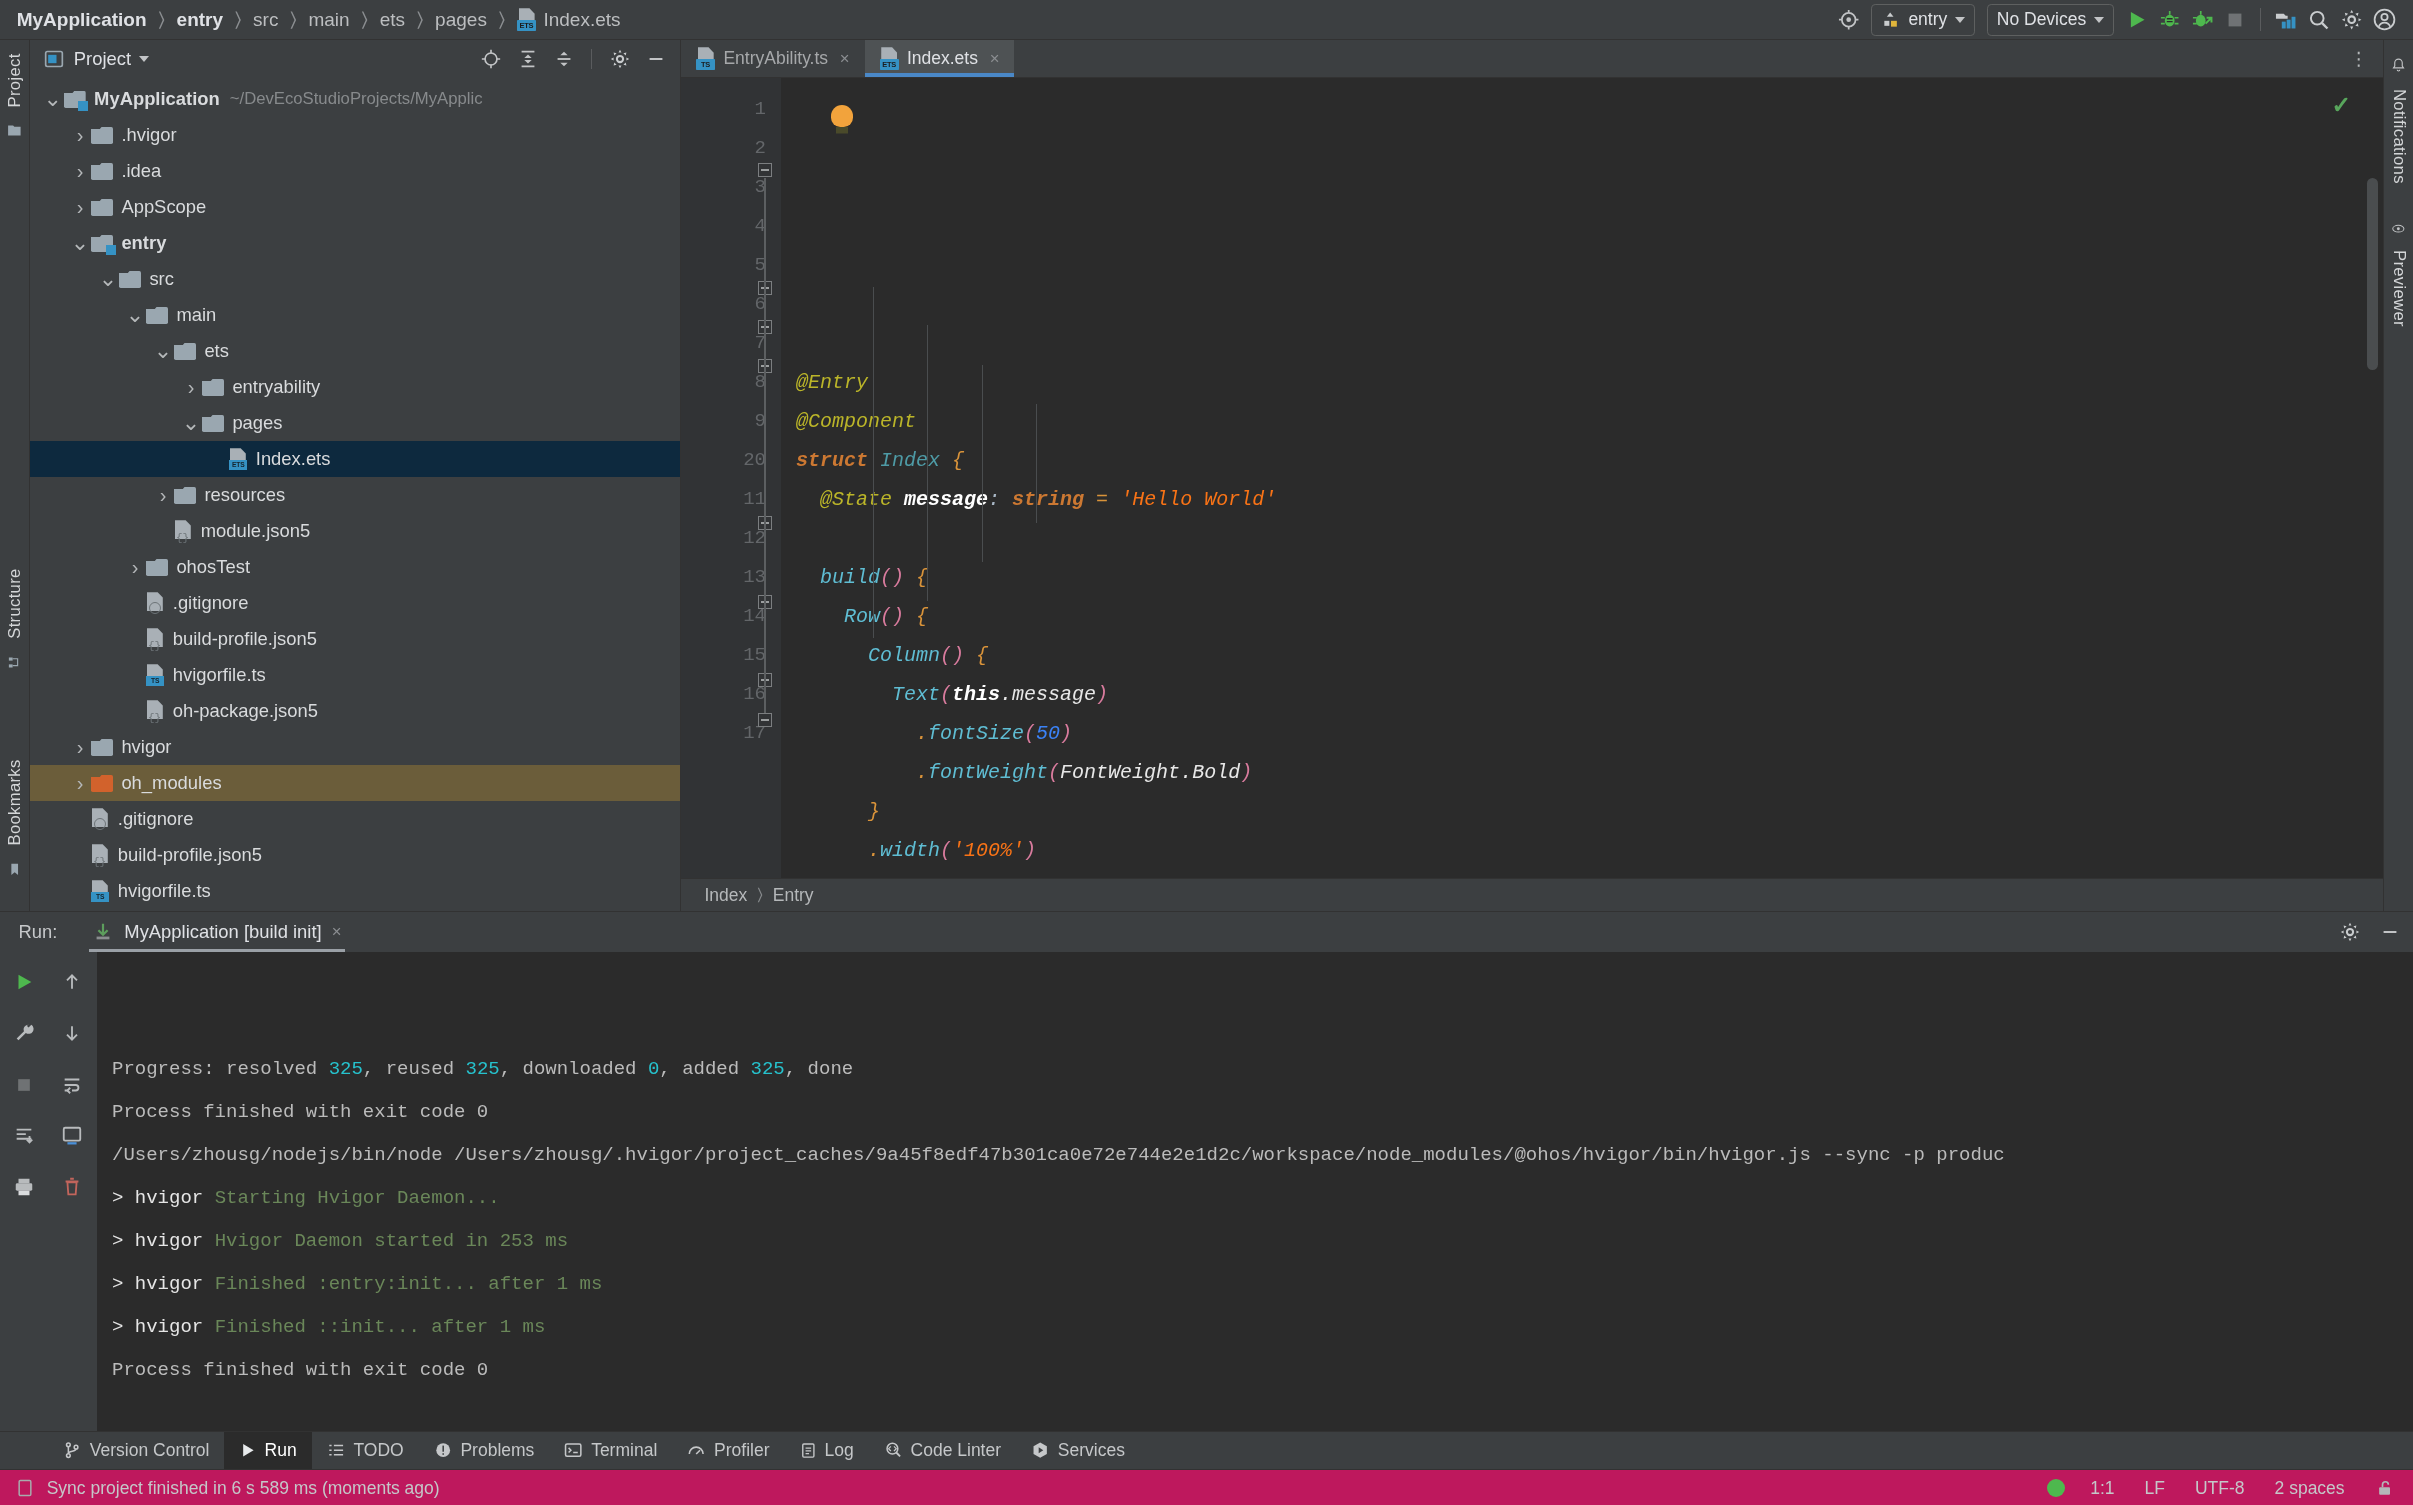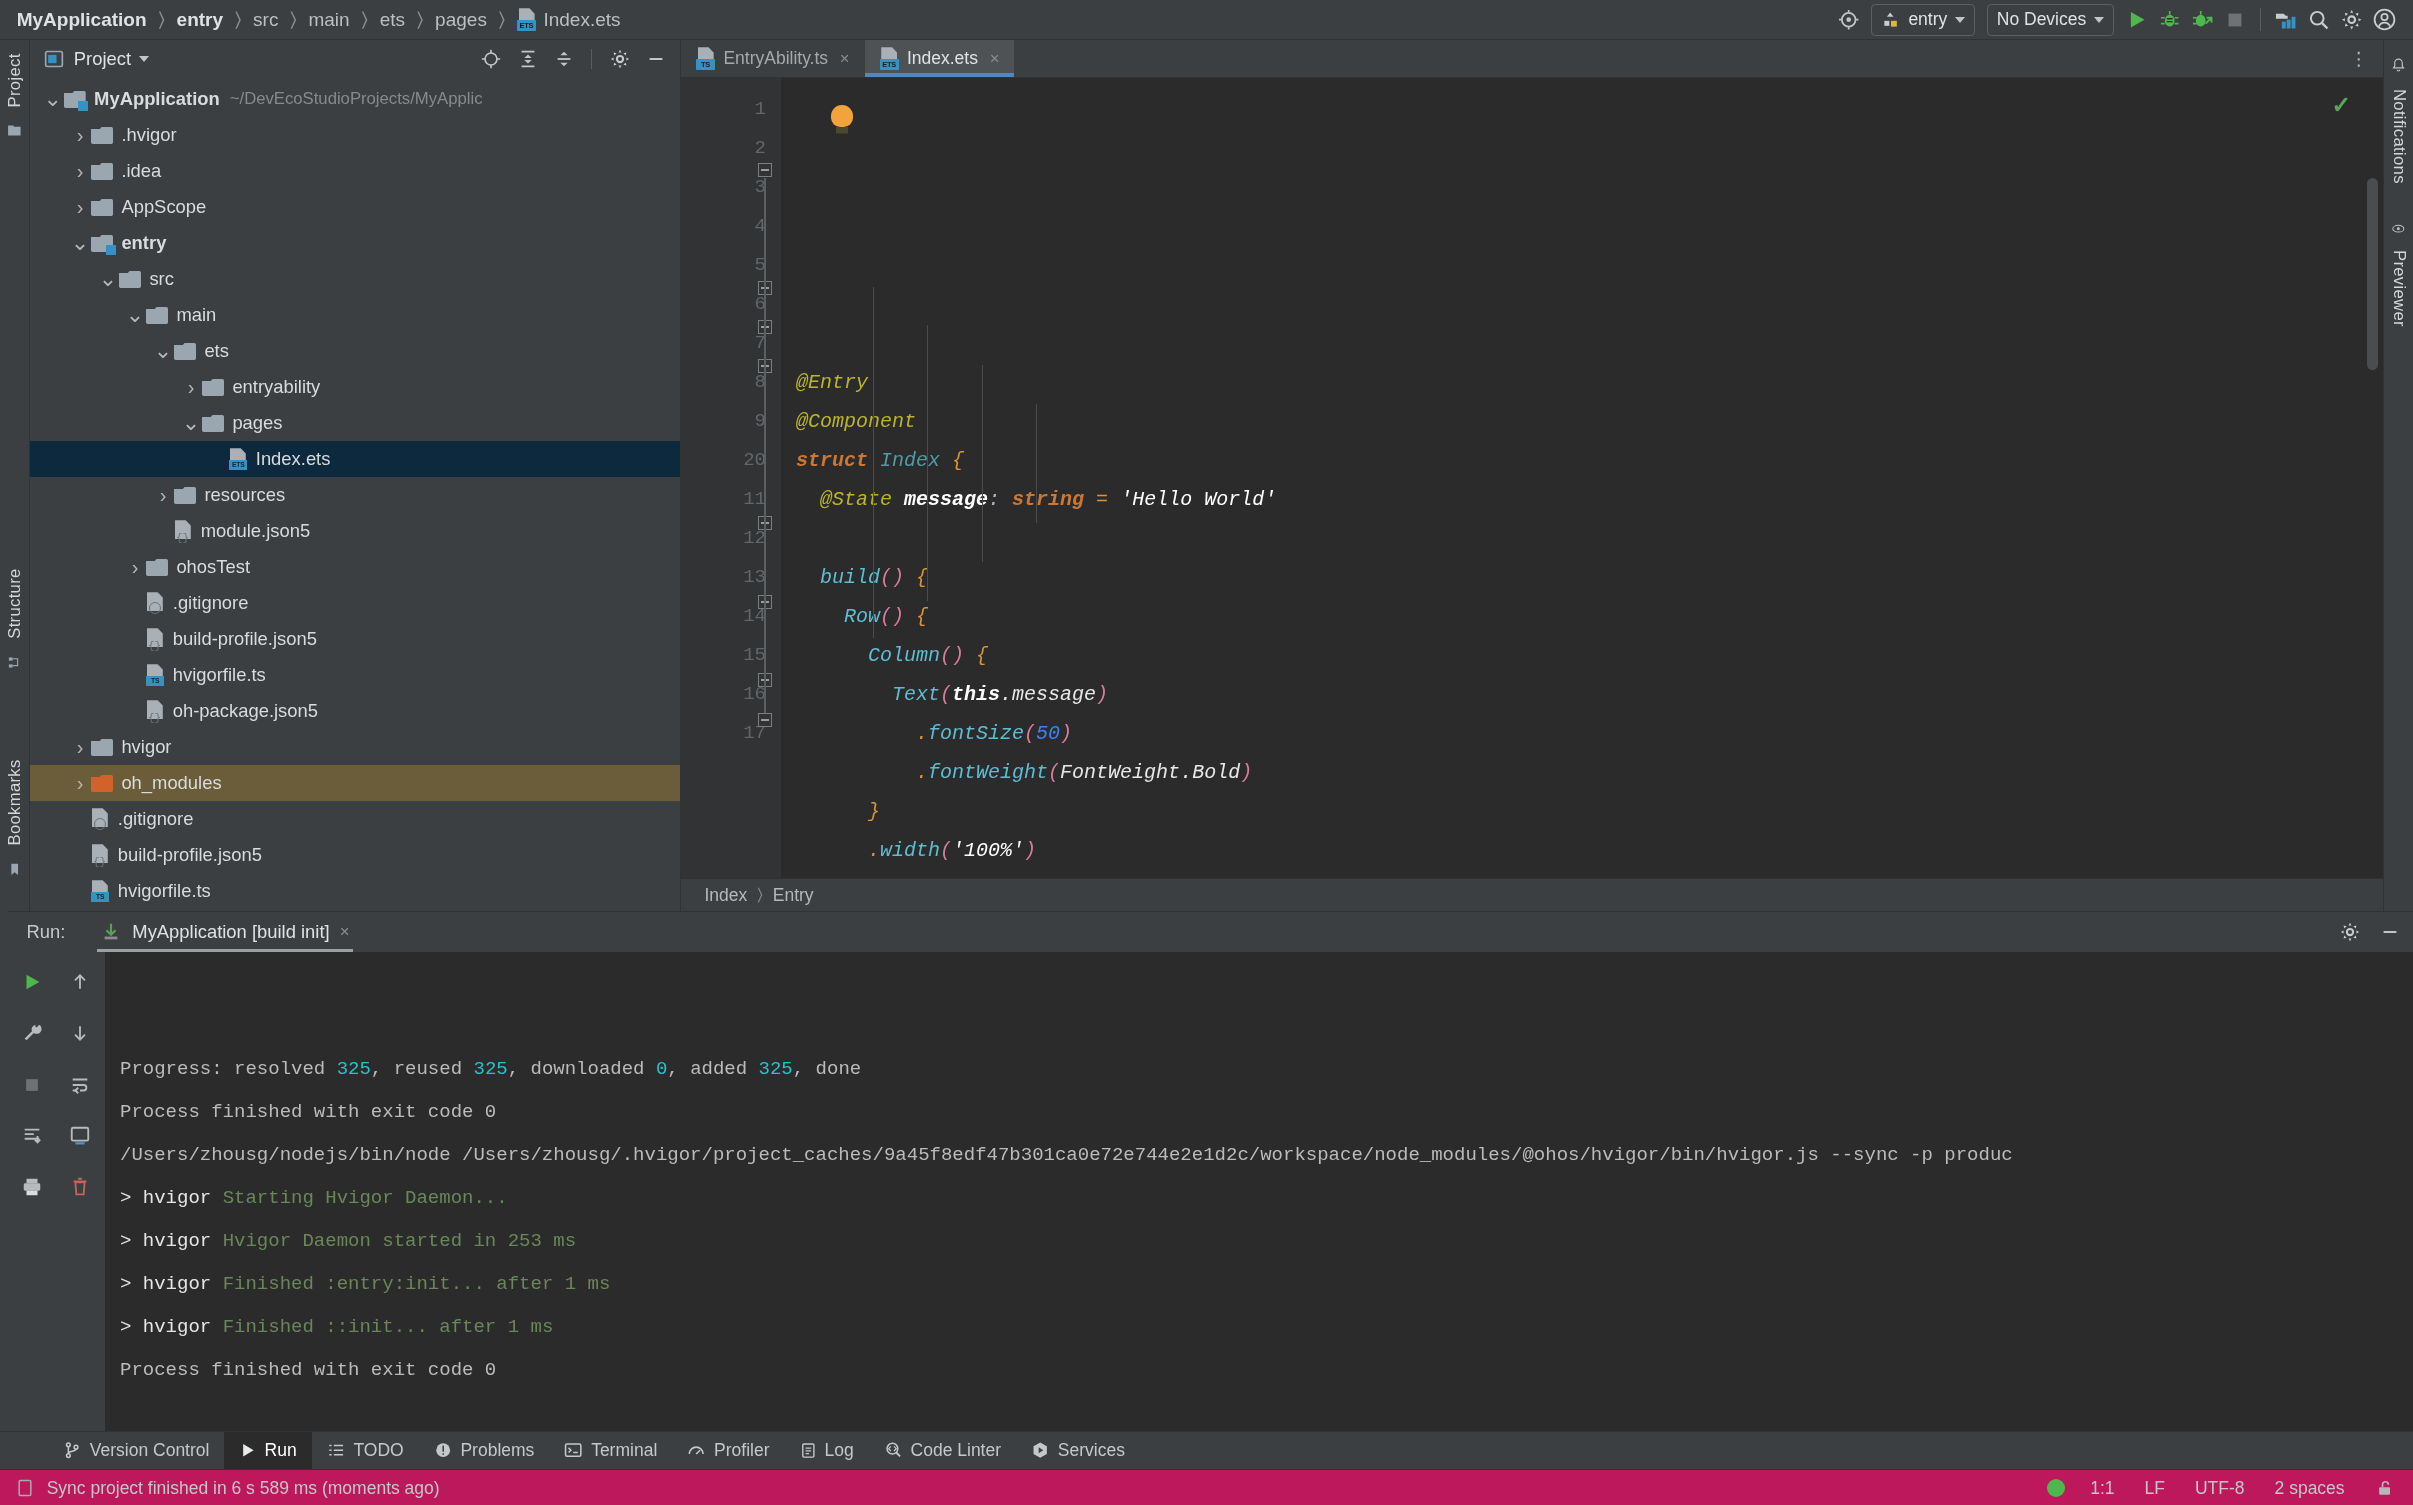--- a/index.html
+++ b/index.html
@@ -166,21 +166,21 @@
     position: relative; color: #a9b7c6;
   }
   .cl { height: 39px; padding-left: 15px; font-style: italic; }
   .indent-guide { position: absolute; width: 1.3px; background: #4a4d4f; }
 
   .k-deco { color: #bbb529; }
   .k-kw { color: #cc7832; font-weight: bold; }
   .k-type { color: #4e9ba6; }
   .k-brace { color: #d9933a; }
   .k-fn { color: #5fbdd3; }
-  .k-str { color: #ffffff; }
+  .k-str { color: #f97316; }
   .k-num { color: #3b82f6; }
   .k-white { color: #e8e8e8; }
   .k-paren { color: #d87b9d; }
   .k-op { color: #d9933a; }
   .k-bold-w { color: #ffffff; font-weight: bold; }
 
   .bulb {
     position: absolute; width: 22px; height: 22px; background: #f2a33c; border-radius: 50% 50% 42% 42%;
   }
   .bulb::after { content: ""; position: absolute; left: 5px; bottom: -4.2px; width: 11.7px; height: 4.2px;
@@ -191,21 +191,21 @@
   .editor-vscroll .thumb { position: absolute; right: 5px; top: 100px; width: 11px; height: 192px; background: #4a4d4f; border-radius: 5.8px; }
 
   .bread-bottom {
     height: 33px; min-height: 33px; background: #3c3f41; display: flex; align-items: center;
     padding-left: 23.4px; gap: 0; border-top: 0.8px solid #323232;
   }
   .bb { font-size: 17.5px; color: #b5b8ba; cursor: pointer; }
   .bb-sep { color: #86898b; padding: 0 10px; font-size: 16.7px; }
 
   
-  .run-panel { height: 520px; min-height: 520px; display: flex; flex-direction: column; background: #3c3f41; border-top: 0.8px solid #323232; margin-left: 8px; }
+  .run-panel { height: 520px; min-height: 520px; display: flex; flex-direction: column; background: #3c3f41; border-top: 0.8px solid #323232; }
   .run-head { height: 40px; display: flex; align-items: center; padding-left: 18.4px; gap: 0; }
   .run-label { font-size: 18.4px; color: #c6c8ca; margin-right: 23.4px; }
   .run-tab {
     display: flex; align-items: center; gap: 10px; padding: 0 11.7px; height: 40px;
     position: relative; cursor: pointer;
   }
   .run-tab::after { content: ""; position: absolute; left: 8.4px; right: 8.4px; bottom: 0; height: 3.3px; background: #9aa0a6; }
   .run-tab-label { font-size: 18.4px; color: #dfe1e5; }
   .run-tab .x { font-size: 16.7px; color: #8b8e91; }
   .run-head-spacer { flex: 1; }

